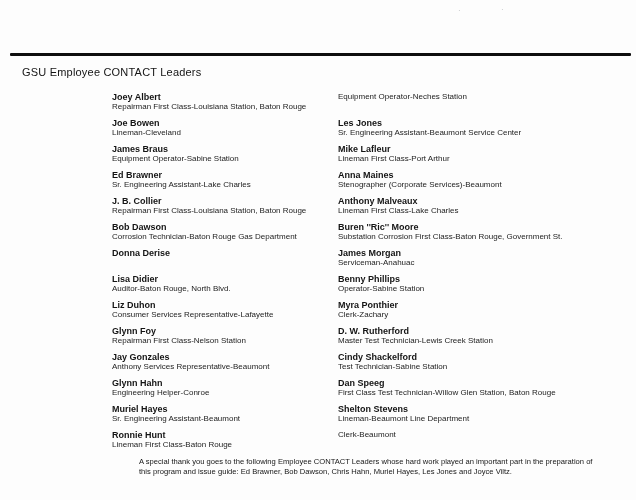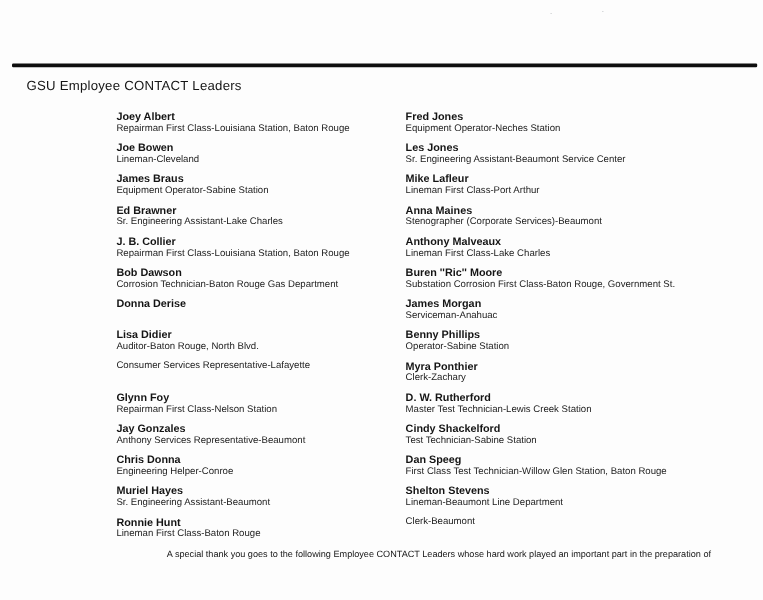--- a/index.html
+++ b/index.html
@@ -37,21 +37,21 @@
     font-size: 11px;
     font-weight: normal;
     letter-spacing: 0.2px;
     white-space: nowrap;
     margin: 0;
   }
   .col {
     position: absolute;
     top: 92px;
   }
-  .col-left { left: 97px; width: 245px; }
+  .col-left { left: 112px; width: 245px; }
   .col-right { left: 338px; width: 285px; }
   .entry {
     height: 19px;
     margin-bottom: 7px;
   }
   .entry-name {
     font-size: 9px;
     font-weight: bold;
     line-height: 10px;
     white-space: nowrap;
@@ -108,47 +108,47 @@
       <div class="entry-role">Corrosion Technician-Baton Rouge Gas Department</div>
     </div>
     <div class="entry">
       <div class="entry-name">Donna Derise</div>
     </div>
     <div class="entry">
       <div class="entry-name">Lisa Didier</div>
       <div class="entry-role">Auditor-Baton Rouge, North Blvd.</div>
     </div>
     <div class="entry">
+      <div class="entry-name">Liz Duhon</div>
       <div class="entry-role">Consumer Services Representative-Lafayette</div>
     </div>
     <div class="entry">
       <div class="entry-name">Glynn Foy</div>
       <div class="entry-role">Repairman First Class-Nelson Station</div>
     </div>
     <div class="entry">
       <div class="entry-name">Jay Gonzales</div>
       <div class="entry-role">Anthony Services Representative-Beaumont</div>
     </div>
     <div class="entry">
-      <div class="entry-name">Chris Donna</div>
+      <div class="entry-name">Glynn Hahn</div>
       <div class="entry-role">Engineering Helper-Conroe</div>
     </div>
     <div class="entry">
       <div class="entry-name">Muriel Hayes</div>
       <div class="entry-role">Sr. Engineering Assistant-Beaumont</div>
     </div>
     <div class="entry">
       <div class="entry-name">Ronnie Hunt</div>
       <div class="entry-role">Lineman First Class-Baton Rouge</div>
     </div>
   </div>
 
 <div class="col col-right" id="col-right">
     <div class="entry">
-      <div class="entry-name">Fred Jones</div>
       <div class="entry-role">Equipment Operator-Neches Station</div>
     </div>
     <div class="entry">
       <div class="entry-name">Les Jones</div>
       <div class="entry-role">Sr. Engineering Assistant-Beaumont Service Center</div>
     </div>
     <div class="entry">
       <div class="entry-name">Mike Lafleur</div>
       <div class="entry-role">Lineman First Class-Port Arthur</div>
     </div>
@@ -192,13 +192,14 @@
       <div class="entry-name">Shelton Stevens</div>
       <div class="entry-role">Lineman-Beaumont Line Department</div>
     </div>
     <div class="entry">
       <div class="entry-role">Clerk-Beaumont</div>
     </div>
   </div>
 
 <div class="footer-note">
   <div class="footer-line">A special thank you goes to the following Employee CONTACT Leaders whose hard work played an important part in the preparation of</div>
+  <div class="footer-line">this program and issue guide: Ed Brawner, Bob Dawson, Chris Hahn, Muriel Hayes, Les Jones and Joyce Viltz.</div>
 </div>
 
 </body></html>

